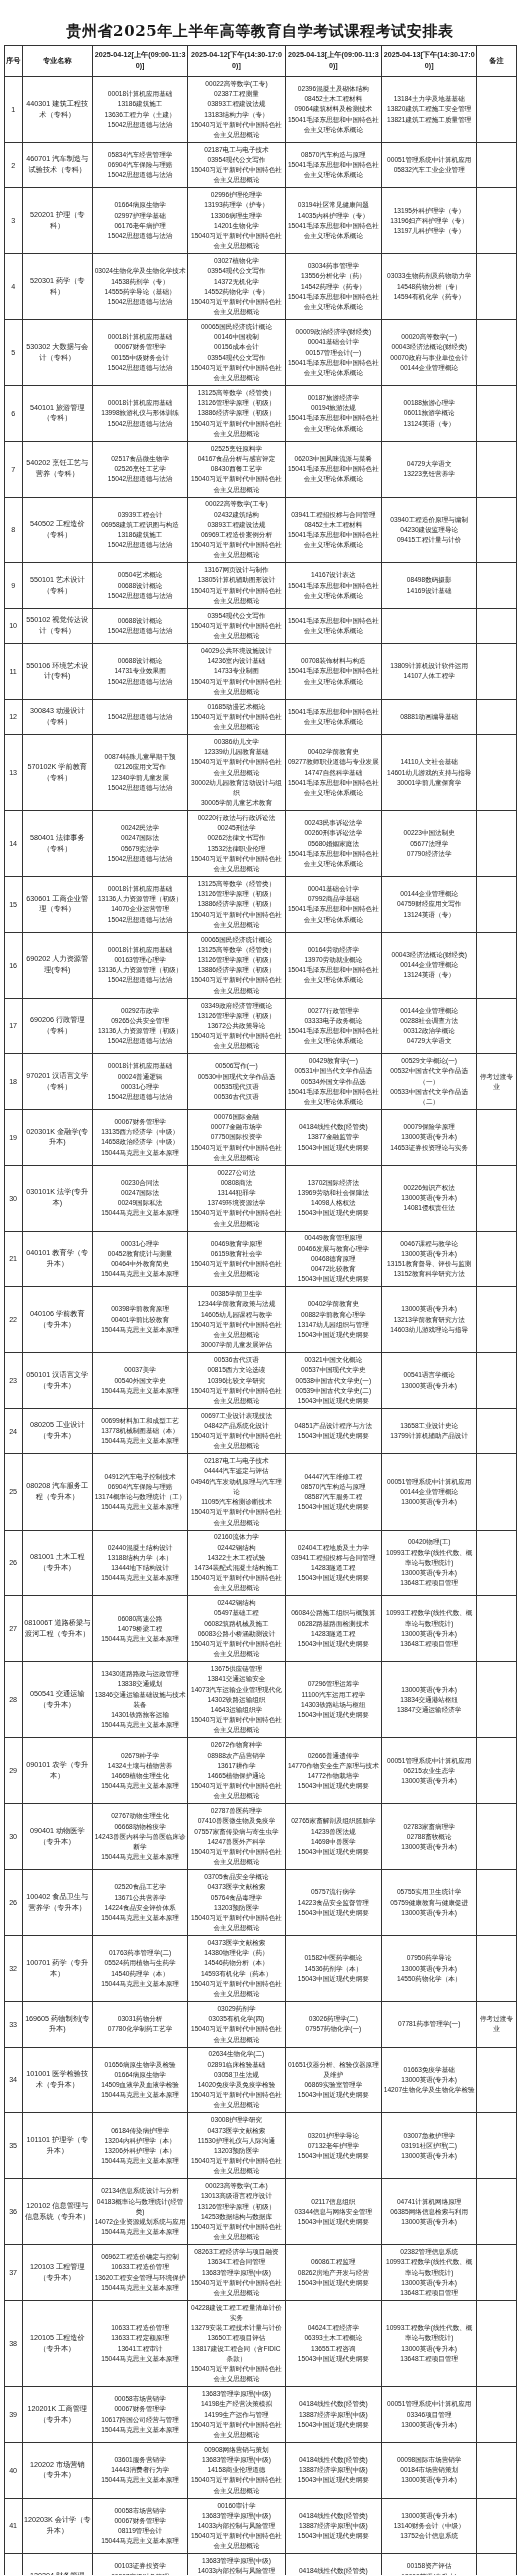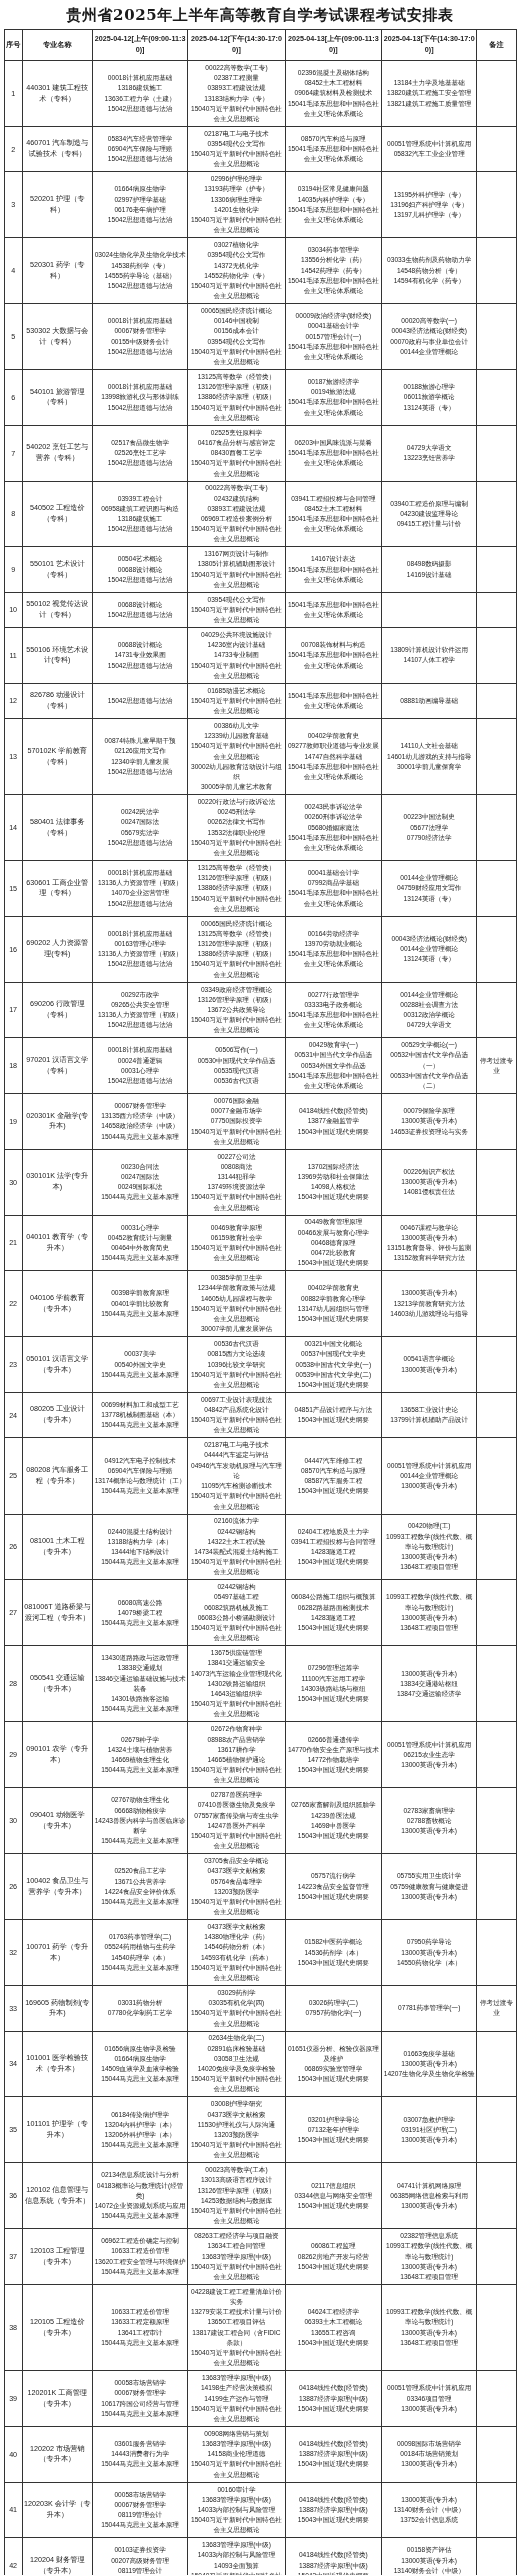--- a/index.html
+++ b/index.html
@@ -1,18 +1,18 @@
 <!DOCTYPE html>
 <html style="font-size:9.6px"><head>
 <meta charset="utf-8">
 <style>
   html,body{margin:0;padding:0;background:#ffffff;}
   body{width:520px;font-family:"Liberation Sans",sans-serif;color:#1a1a1a;}
   .page{padding:2.4px 3.6px 6px 3.6px;}
-  .title{font-family:"DejaVu Serif",serif;font-weight:bold;font-size:15px;text-align:center;padding:3.6px 0 3.6px 0;letter-spacing:0.6px;}
+  .title{font-family:"DejaVu Serif",serif;font-weight:bold;font-size:15px;text-align:center;padding:3.6px 0 3.6px 0;letter-spacing:0.6px;margin-top:16px;}
   table{border-collapse:collapse;width:513px;table-layout:fixed;}
   th,td{border:0.6px solid #333;padding:1.8px 1.2px;text-align:center;vertical-align:middle;word-break:break-all;}
   thead th{font-size:7.2px;font-weight:bold;line-height:1.45;padding:4.8px 1.2px;}
   td{font-size:6.6px;line-height:1.55;}
   td.no-cell{font-size:7.2px;}
   td.major-cell{font-size:7.2px;line-height:1.5;}
   .course{white-space:normal;}
   td.remark-cell{font-size:6.6px;}
 </style>
 </head>
@@ -318,21 +318,21 @@
             <div class="course">15041毛泽东思想和中国特色社会主义理论体系概论</div>
           </td>
     <td>
             <div class="course">13809计算机设计软件运用</div>
             <div class="course">14107人体工程学</div>
           </td>
     <td class="remark-cell"></td>
   </tr>
         <tr>
     <td class="no-cell">12</td>
-    <td class="major-cell">826786 动漫设计（专科）</td>
+    <td class="major-cell">300843 动漫设计（专科）</td>
     <td>
             <div class="course">15042思想道德与法治</div>
           </td>
     <td>
             <div class="course">01685动漫艺术概论</div>
             <div class="course">15040习近平新时代中国特色社会主义思想概论</div>
           </td>
     <td>
             <div class="course">15041毛泽东思想和中国特色社会主义理论体系概论</div>
           </td>

